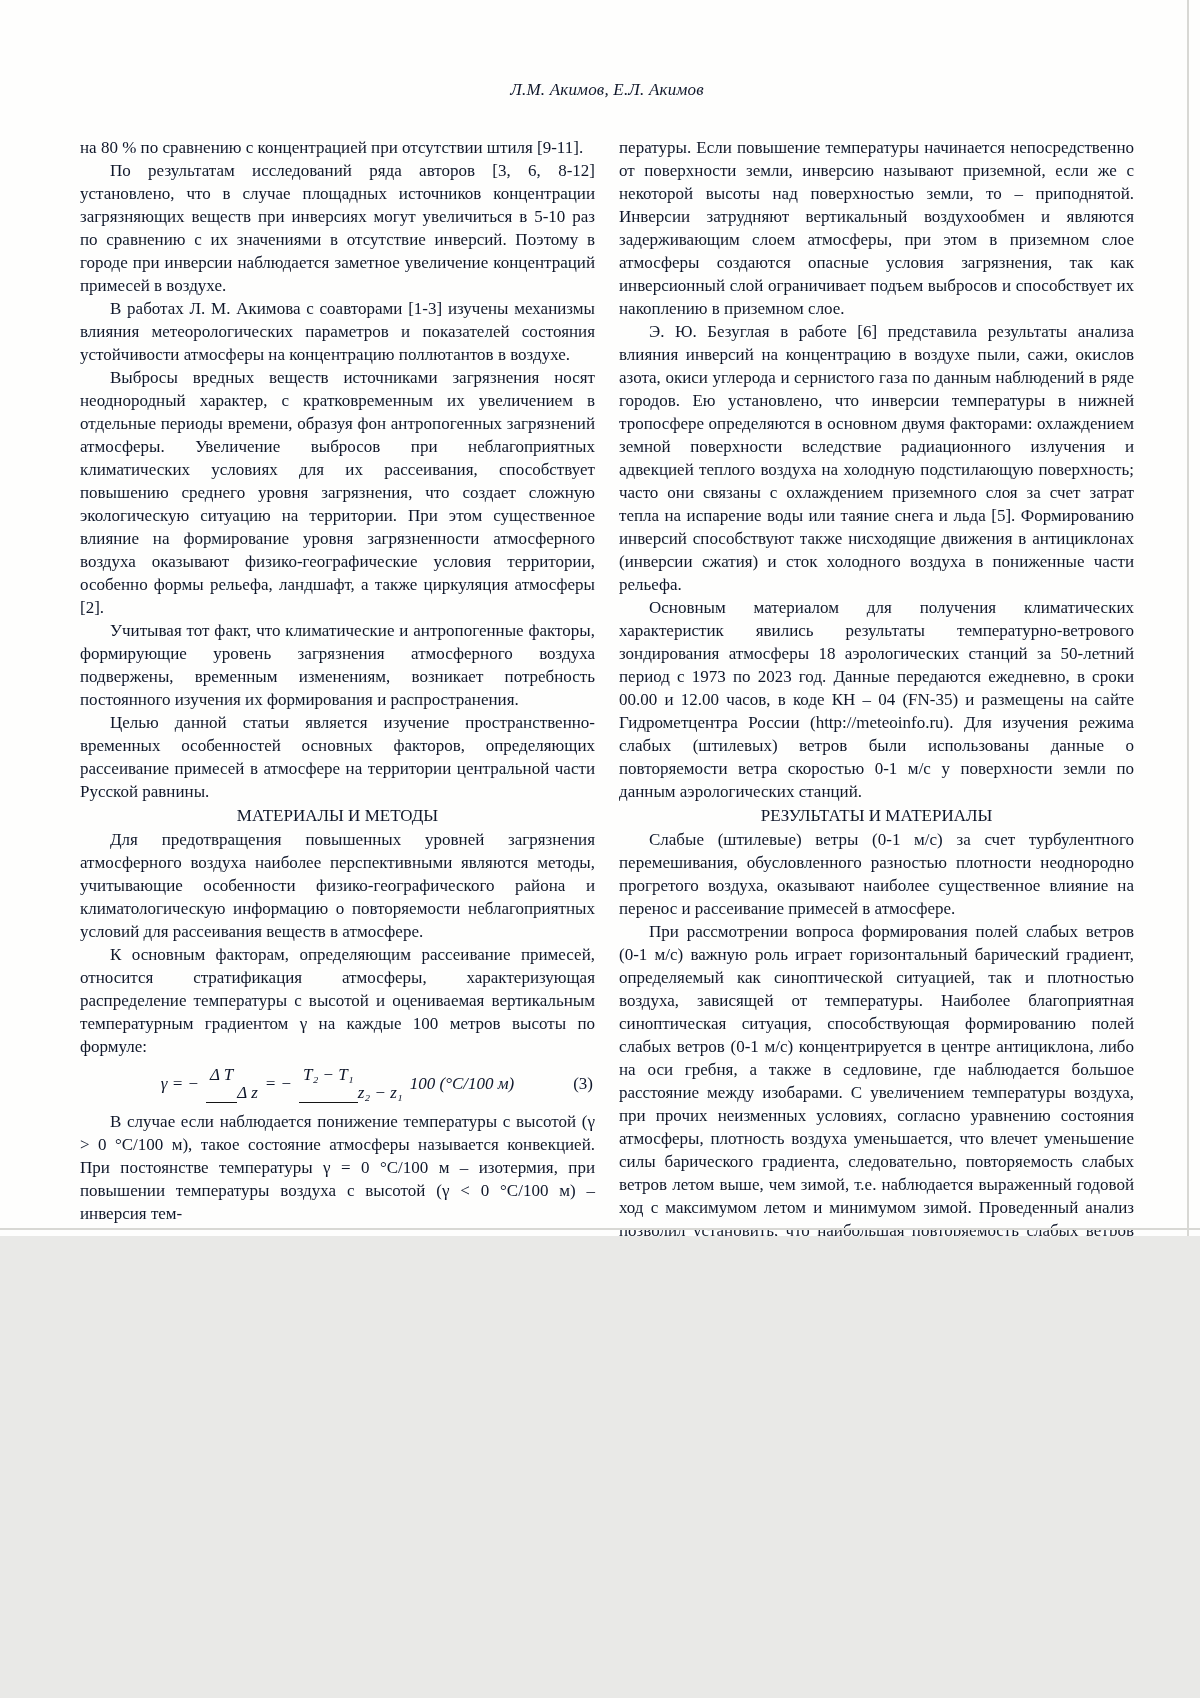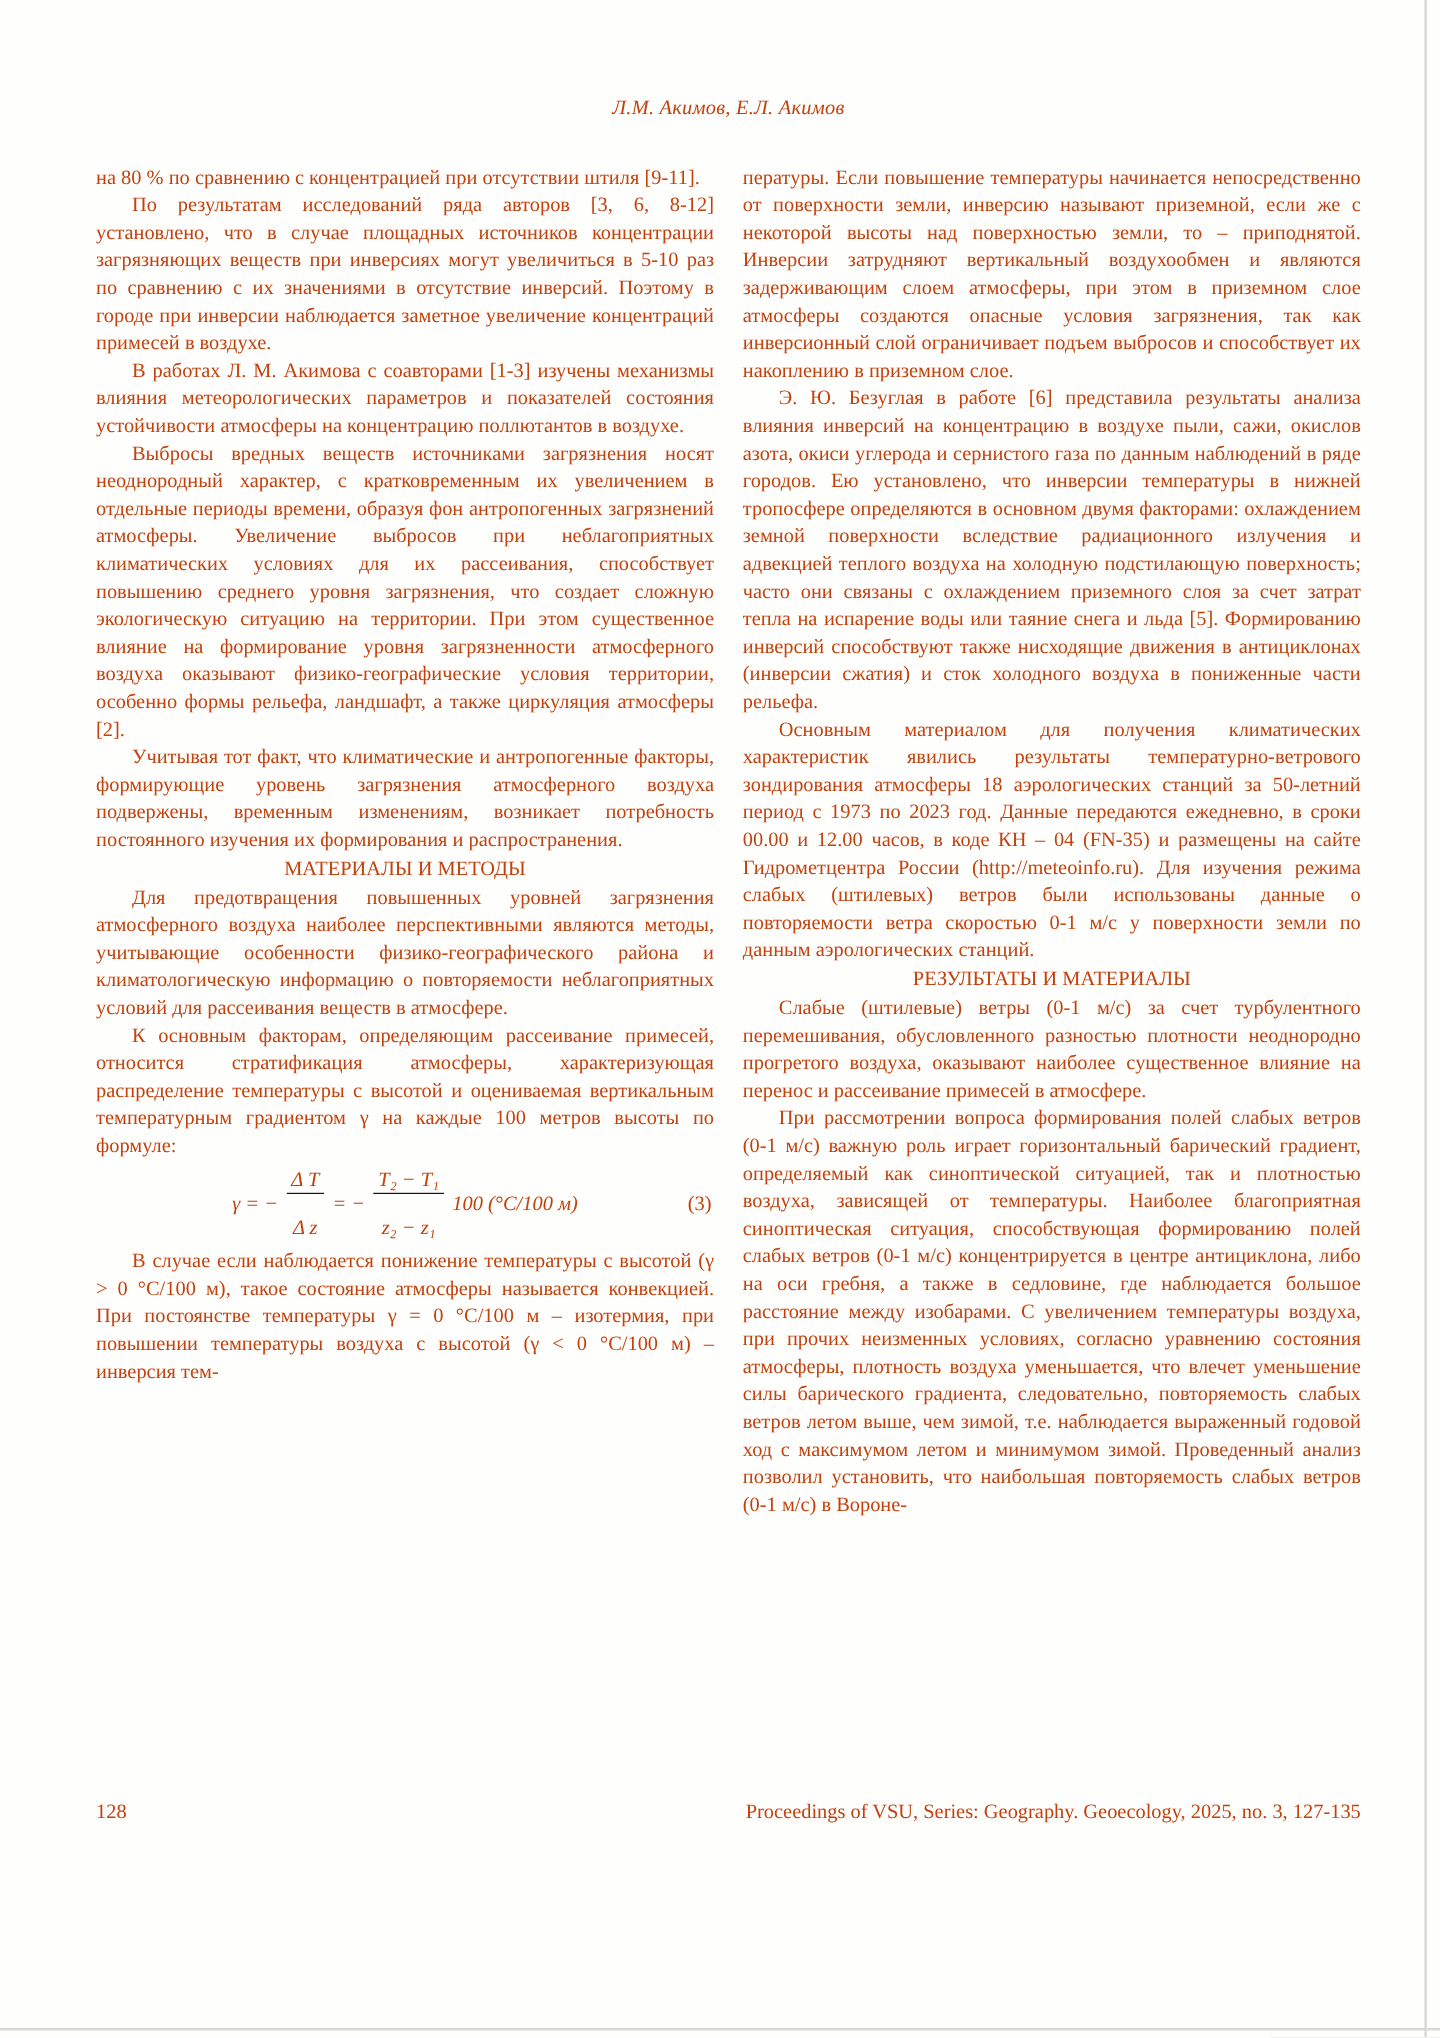--- a/index.html
+++ b/index.html
@@ -1,23 +1,23 @@
 <!DOCTYPE html>
 <html><head>
 <meta charset="utf-8">
 <style>
   * { margin:0; padding:0; box-sizing:border-box; }
   html,body { background:#e9e9e7; }
   body { font-family:"Liberation Serif", serif; }
   .page {
     position:relative;
-    width:1200px; height:1698px;
+    width:1200px; height:1236px;
     margin:0 auto;
     background:#fefefd;
-    color:#c2410c;
+    color:#0f172a;
     overflow:hidden;
   }
   .content {
     position:absolute;
     left:80px; right:66px; top:80px;
   }
   .authors {
     text-align:center;
     font-style:italic;
     font-size:17px;
@@ -48,21 +48,21 @@
     justify-content:center;
     gap:7px;
     padding:7px 0 7px 0;
     font-style:italic;
     font-size:17px;
     line-height:1.15;
     text-align:center;
   }
   .frac {
     display:inline-flex;
-    flex-direction:column;
+    flex-direction:row;
     align-items:stretch;
     text-align:center;
   }
   .frac .num { display:block; border-bottom:1.3px solid #141414; padding:0 4px 1px; }
   .frac .den { display:block; padding-top:18px; }
   .formula-number {
     position:absolute;
     right:2px; top:50%;
     transform:translateY(-50%);
     font-style:normal;
@@ -96,20 +96,21 @@
     <div class="authors">Л.М. Акимов, Е.Л. Акимов</div>
 
     <div class="columns">
 
       <div class="col">
         <p class="noindent">на 80 % по сравнению с концентрацией при отсутствии штиля [9-11].</p>
         <p>По результатам исследований ряда авторов [3, 6, 8-12] установлено, что в случае площадных источников концентрации загрязняющих веществ при инверсиях могут увеличиться в 5-10 раз по сравнению с их значениями в отсутствие инверсий. Поэтому в городе при инверсии наблюдается заметное увеличение концентраций примесей в воздухе.</p>
         <p>В работах Л. М. Акимова с соавторами [1-3] изучены механизмы влияния метеорологических параметров и показателей состояния устойчивости атмосферы на концентрацию поллютантов в воздухе.</p>
         <p>Выбросы вредных веществ источниками загрязнения носят неоднородный характер, с кратковременным их увеличением в отдельные периоды времени, образуя фон антропогенных загрязнений атмосферы. Увеличение выбросов при неблагоприятных климатических условиях для их рассеивания, способствует повышению среднего уровня загрязнения, что создает сложную экологическую ситуацию на территории. При этом существенное влияние на формирование уровня загрязненности атмосферного воздуха оказывают физико-географические условия территории, особенно формы рельефа, ландшафт, а также циркуляция атмосферы [2].</p>
         <p>Учитывая тот факт, что климатические и антропогенные факторы, формирующие уровень загрязнения атмосферного воздуха подвержены, временным изменениям, возникает потребность постоянного изучения их формирования и распространения.</p>
+        <p>Целью данной статьи является изучение пространственно-временных особенностей основных факторов, определяющих рассеивание примесей в атмосфере на территории центральной части Русской равнины.</p>
         <h2 class="section">МАТЕРИАЛЫ И МЕТОДЫ</h2>
         <p>Для предотвращения повышенных уровней загрязнения атмосферного воздуха наиболее перспективными являются методы, учитывающие особенности физико-географического района и климатологическую информацию о повторяемости неблагоприятных условий для рассеивания веществ в атмосфере.</p>
         <p>К основным факторам, определяющим рассеивание примесей, относится стратификация атмосферы, характеризующая распределение температуры с высотой и оцениваемая вертикальным температурным градиентом γ на каждые 100 метров высоты по формуле:</p>
 
         <div class="formula">
           <span>γ = −</span>
           <span class="frac">
             <span class="num">Δ T</span>
             <span class="den">Δ z</span>
           </span>

